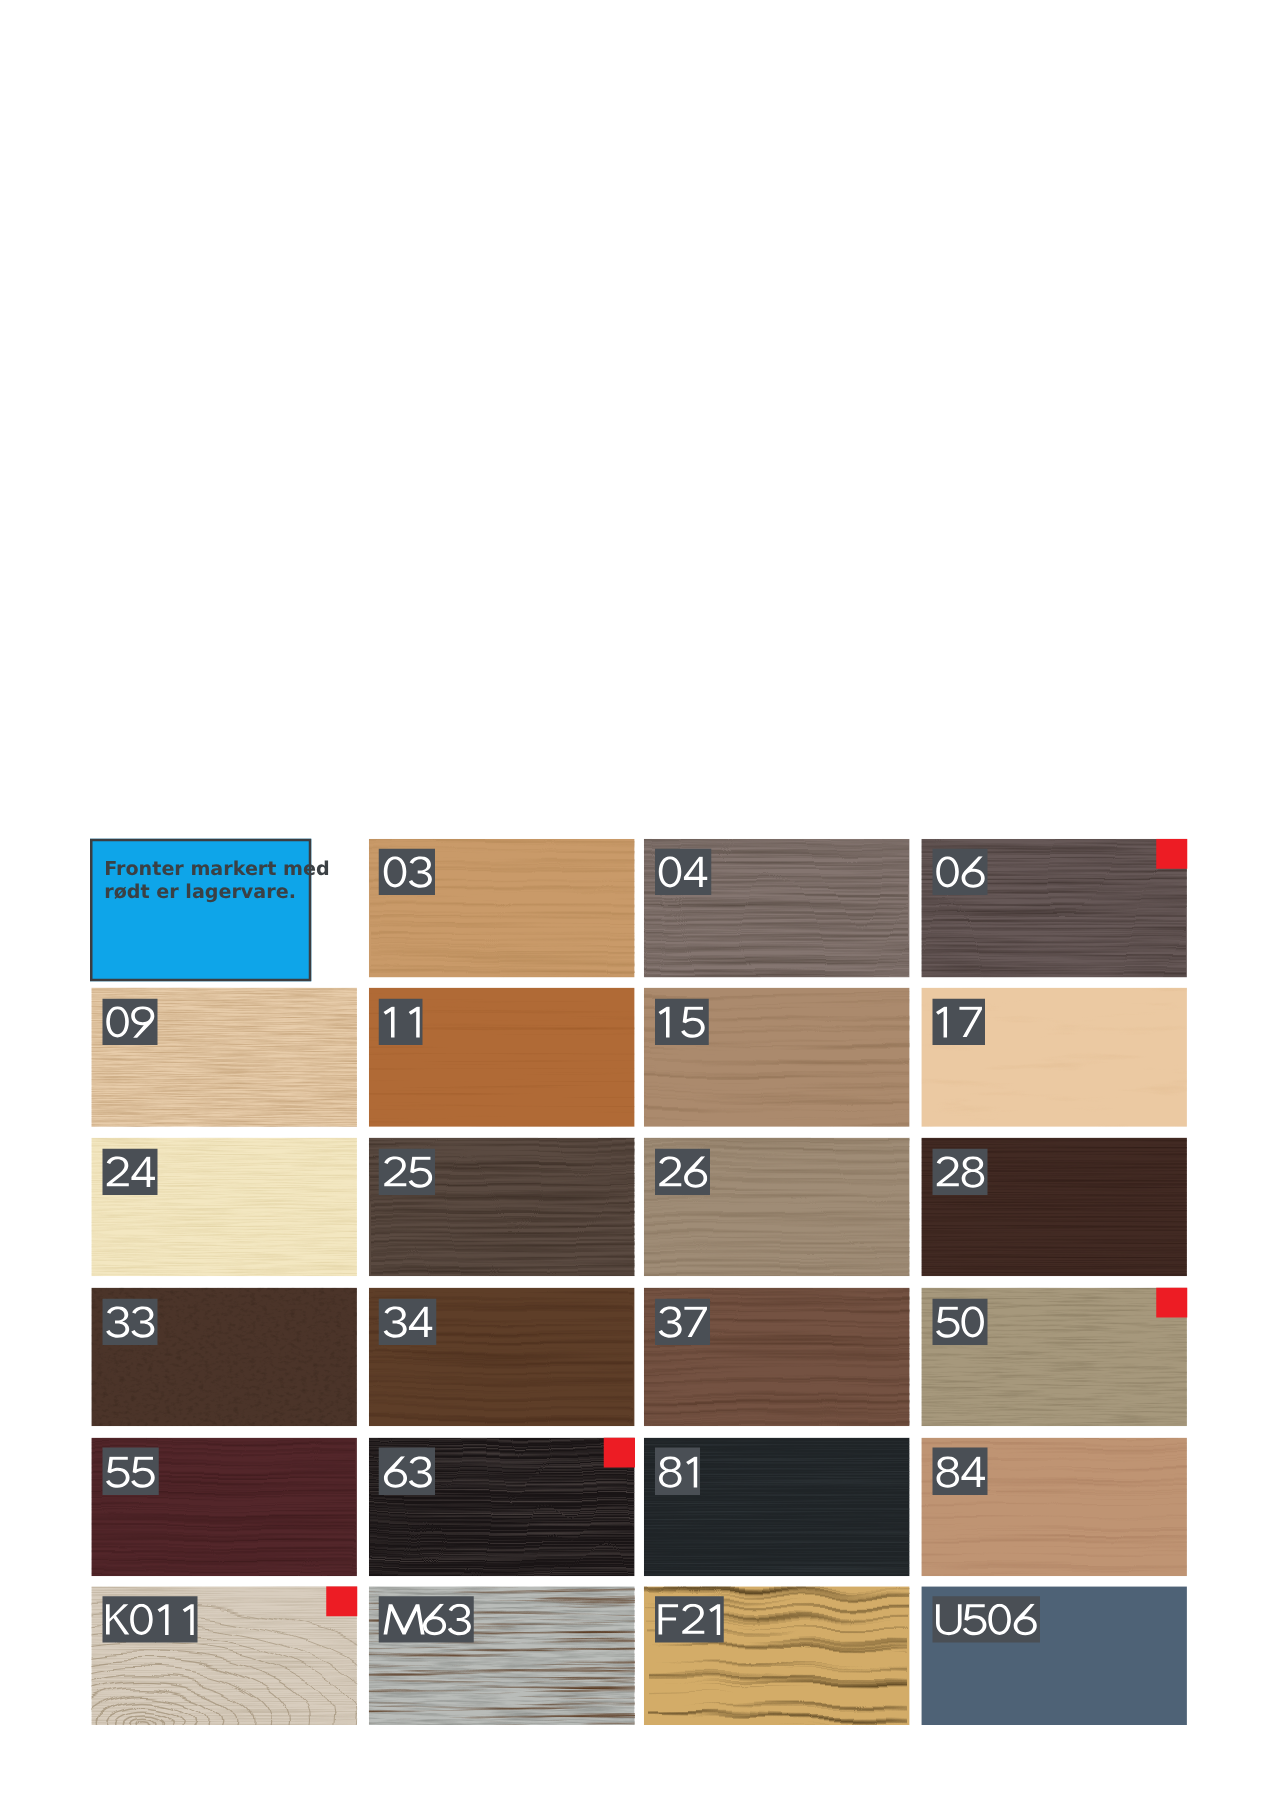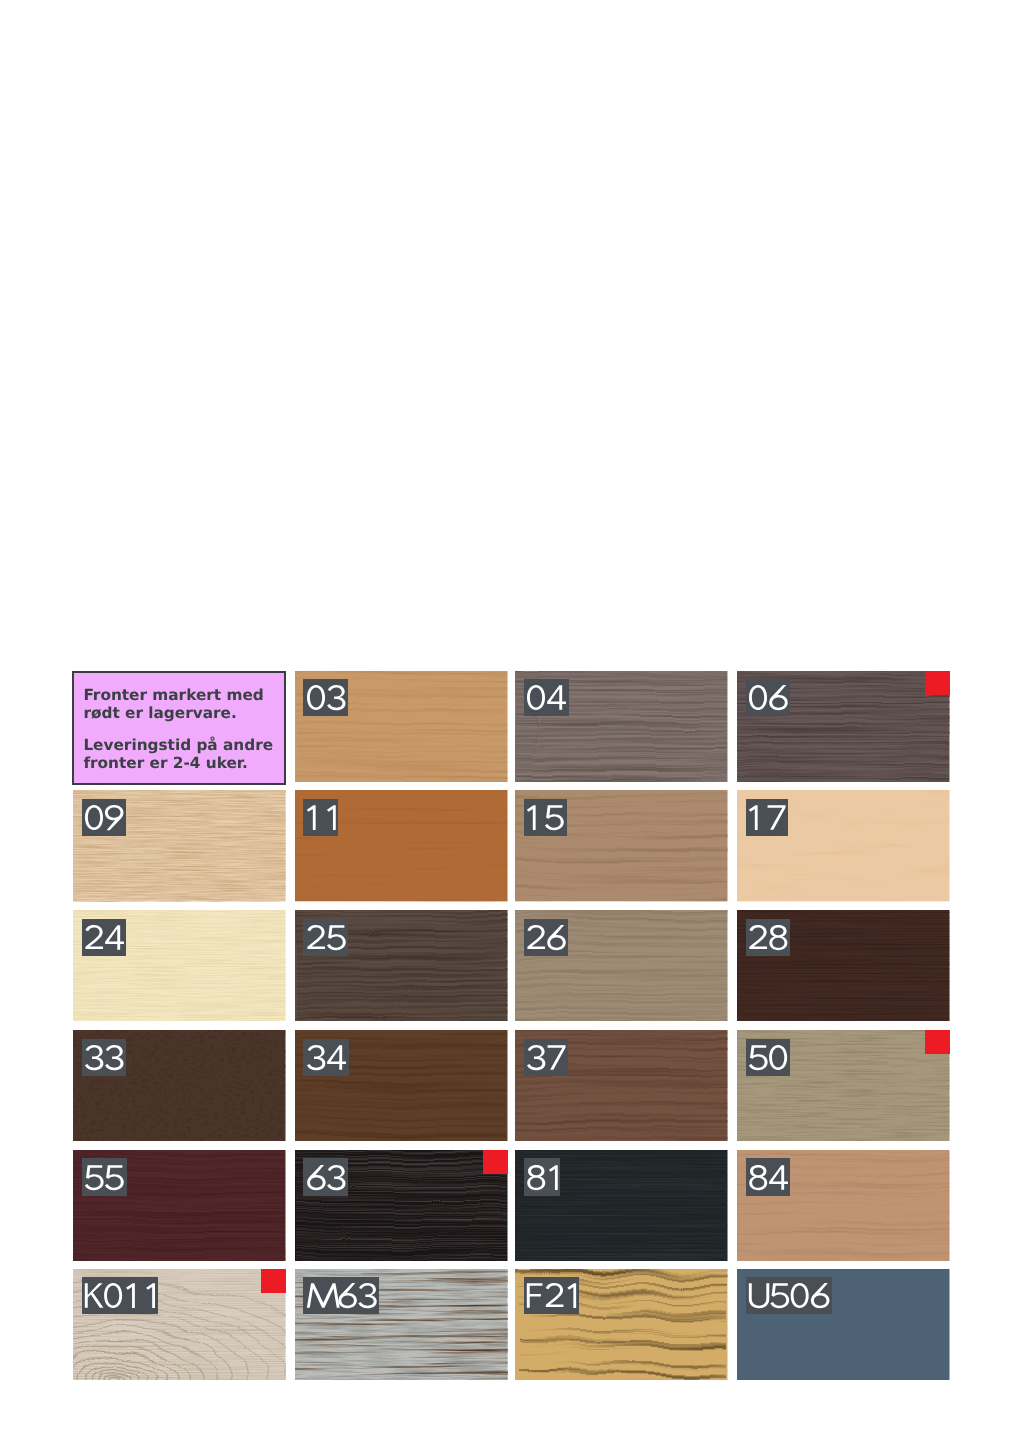--- a/index.html
+++ b/index.html
@@ -5,36 +5,34 @@
   html,body{margin:0;padding:0;}
   *{-webkit-font-smoothing:antialiased;text-rendering:geometricPrecision;}
   body{width:1024px;height:1447px;background:#ffffff;
        font-family:"Liberation Sans",sans-serif;position:relative;overflow:hidden;}
   #grid{position:absolute;left:73.2px;top:670.5px;width:877px;height:712px;}
   .cell{position:absolute;width:212.5px;height:111.3px;overflow:hidden;}
   .cell svg.tex{position:absolute;left:0;top:0;width:212.5px;height:111.3px;display:block;}
   .lbl{position:absolute;left:8.4px;top:8.6px;height:37.2px;background:#4a4f55;}
   .lbl svg{display:block;position:absolute;left:2.6px;top:6.3px;}
   .red{position:absolute;right:0;top:0;width:25px;height:24px;background:#ed1c24;}
-  #notebox{position:absolute;left:-1px;top:0;width:214px;height:114px;
-           border:2.5px solid #3c3d40;background:#f0abfc;box-sizing:border-box;}
+  #notebox{position:absolute;left:-1px;top:0;width:177px;height:114px;
+           border:2.5px solid #3c3d40;background:#0ea5e9;box-sizing:border-box;}
   #notebox p{margin:0;position:absolute;left:9.2px;font-family:"DejaVu Sans",sans-serif;
              font-weight:bold;font-size:15.3px;line-height:18.3px;color:#3b4044;white-space:pre;}
   #notebox p.first{top:13.5px;}
   #notebox p.second{top:63.6px;}
 </style>
 </head>
 <body>
 
 <div id="grid">
   <div id="notebox">
     <p class="first">Fronter markert med
 rødt er lagervare.</p>
-    <p class="second">Leveringstid på andre
-fronter er 2-4 uker.</p>
   </div>
 <div class="cell" style="left: 221.9px; top: 0px;">
       <svg class="tex" viewBox="0 0 212 112" preserveAspectRatio="none">
         <defs>
           <filter id="g0" x="0" y="0" width="100%" height="100%" color-interpolation-filters="sRGB">
             <feTurbulence type="fractalNoise" baseFrequency="0.004 0.30" numOctaves="5" seed="12" result="t"></feTurbulence>
             <feTurbulence type="fractalNoise" baseFrequency="0.01 0.004" numOctaves="2" seed="15" result="wn"></feTurbulence>
             <feDisplacementMap in="t" in2="wn" scale="8" xChannelSelector="R" yChannelSelector="G" result="t"></feDisplacementMap>
             <feColorMatrix in="t" type="matrix" values="0 0 0 0 0  0 0 0 0 0  0 0 0 0 0  0.85 0 0 0 -0.36" result="a"></feColorMatrix>
             <feFlood flood-color="#9e7340" result="fl"></feFlood>

